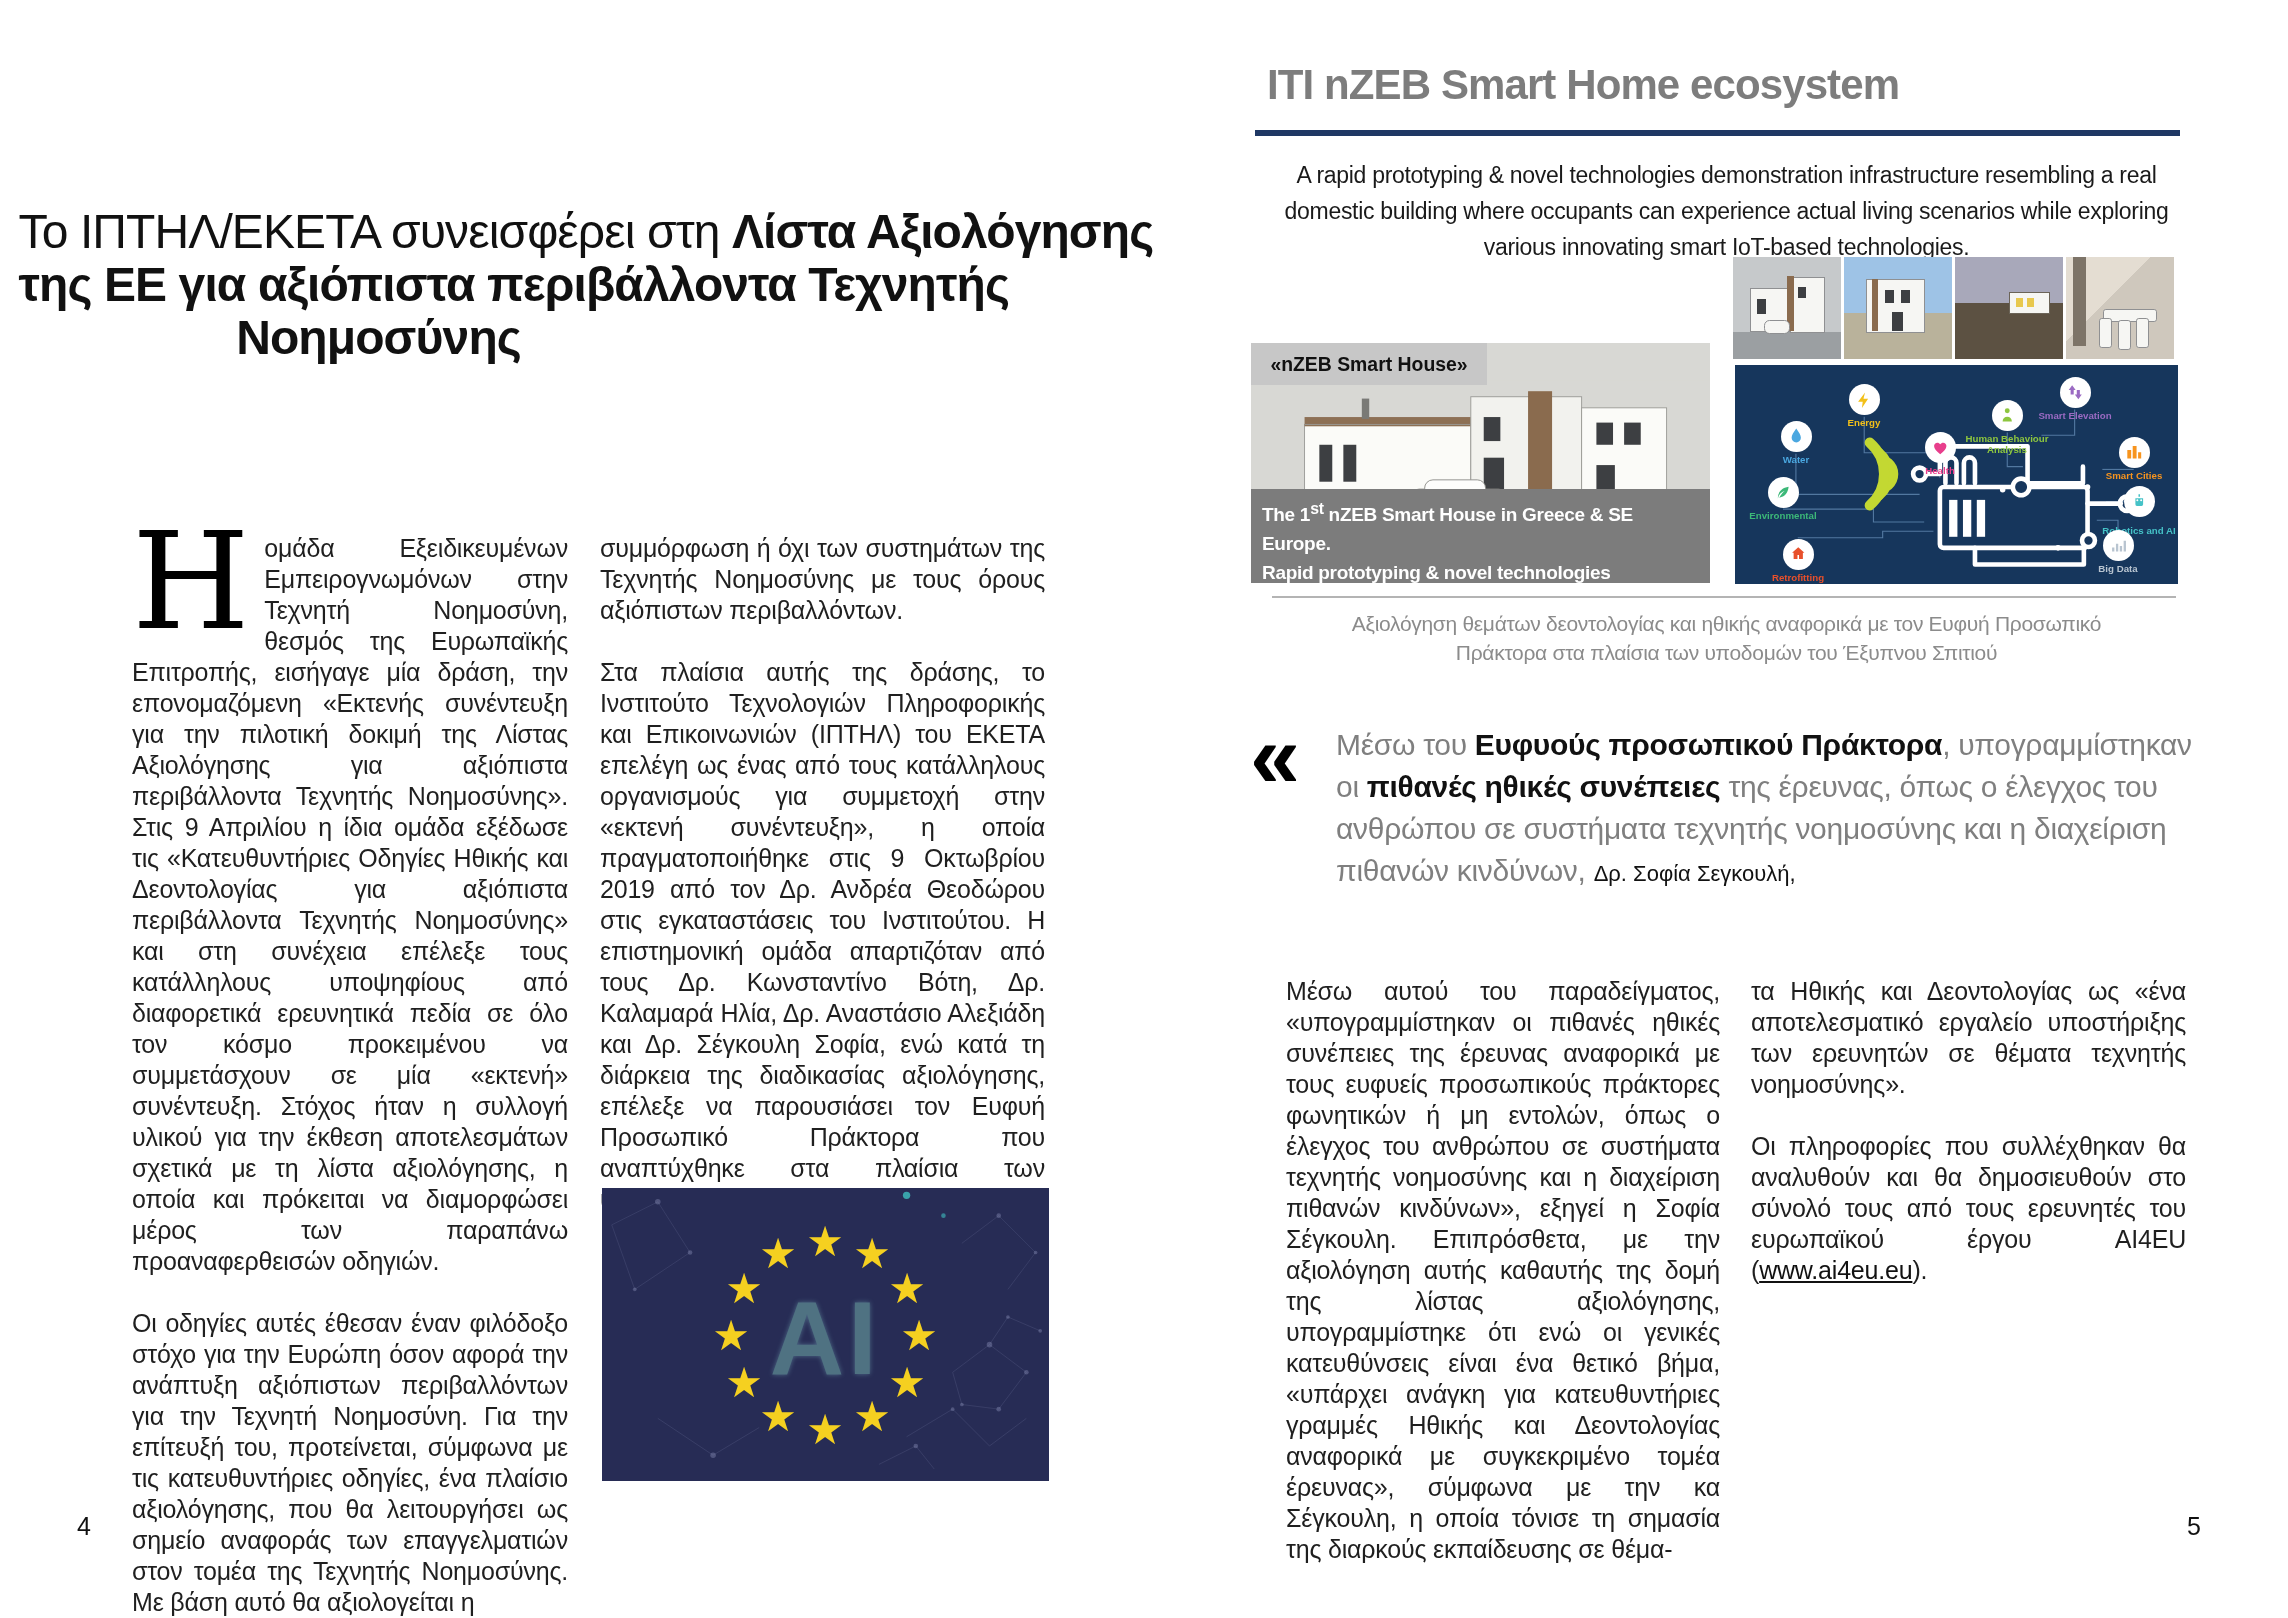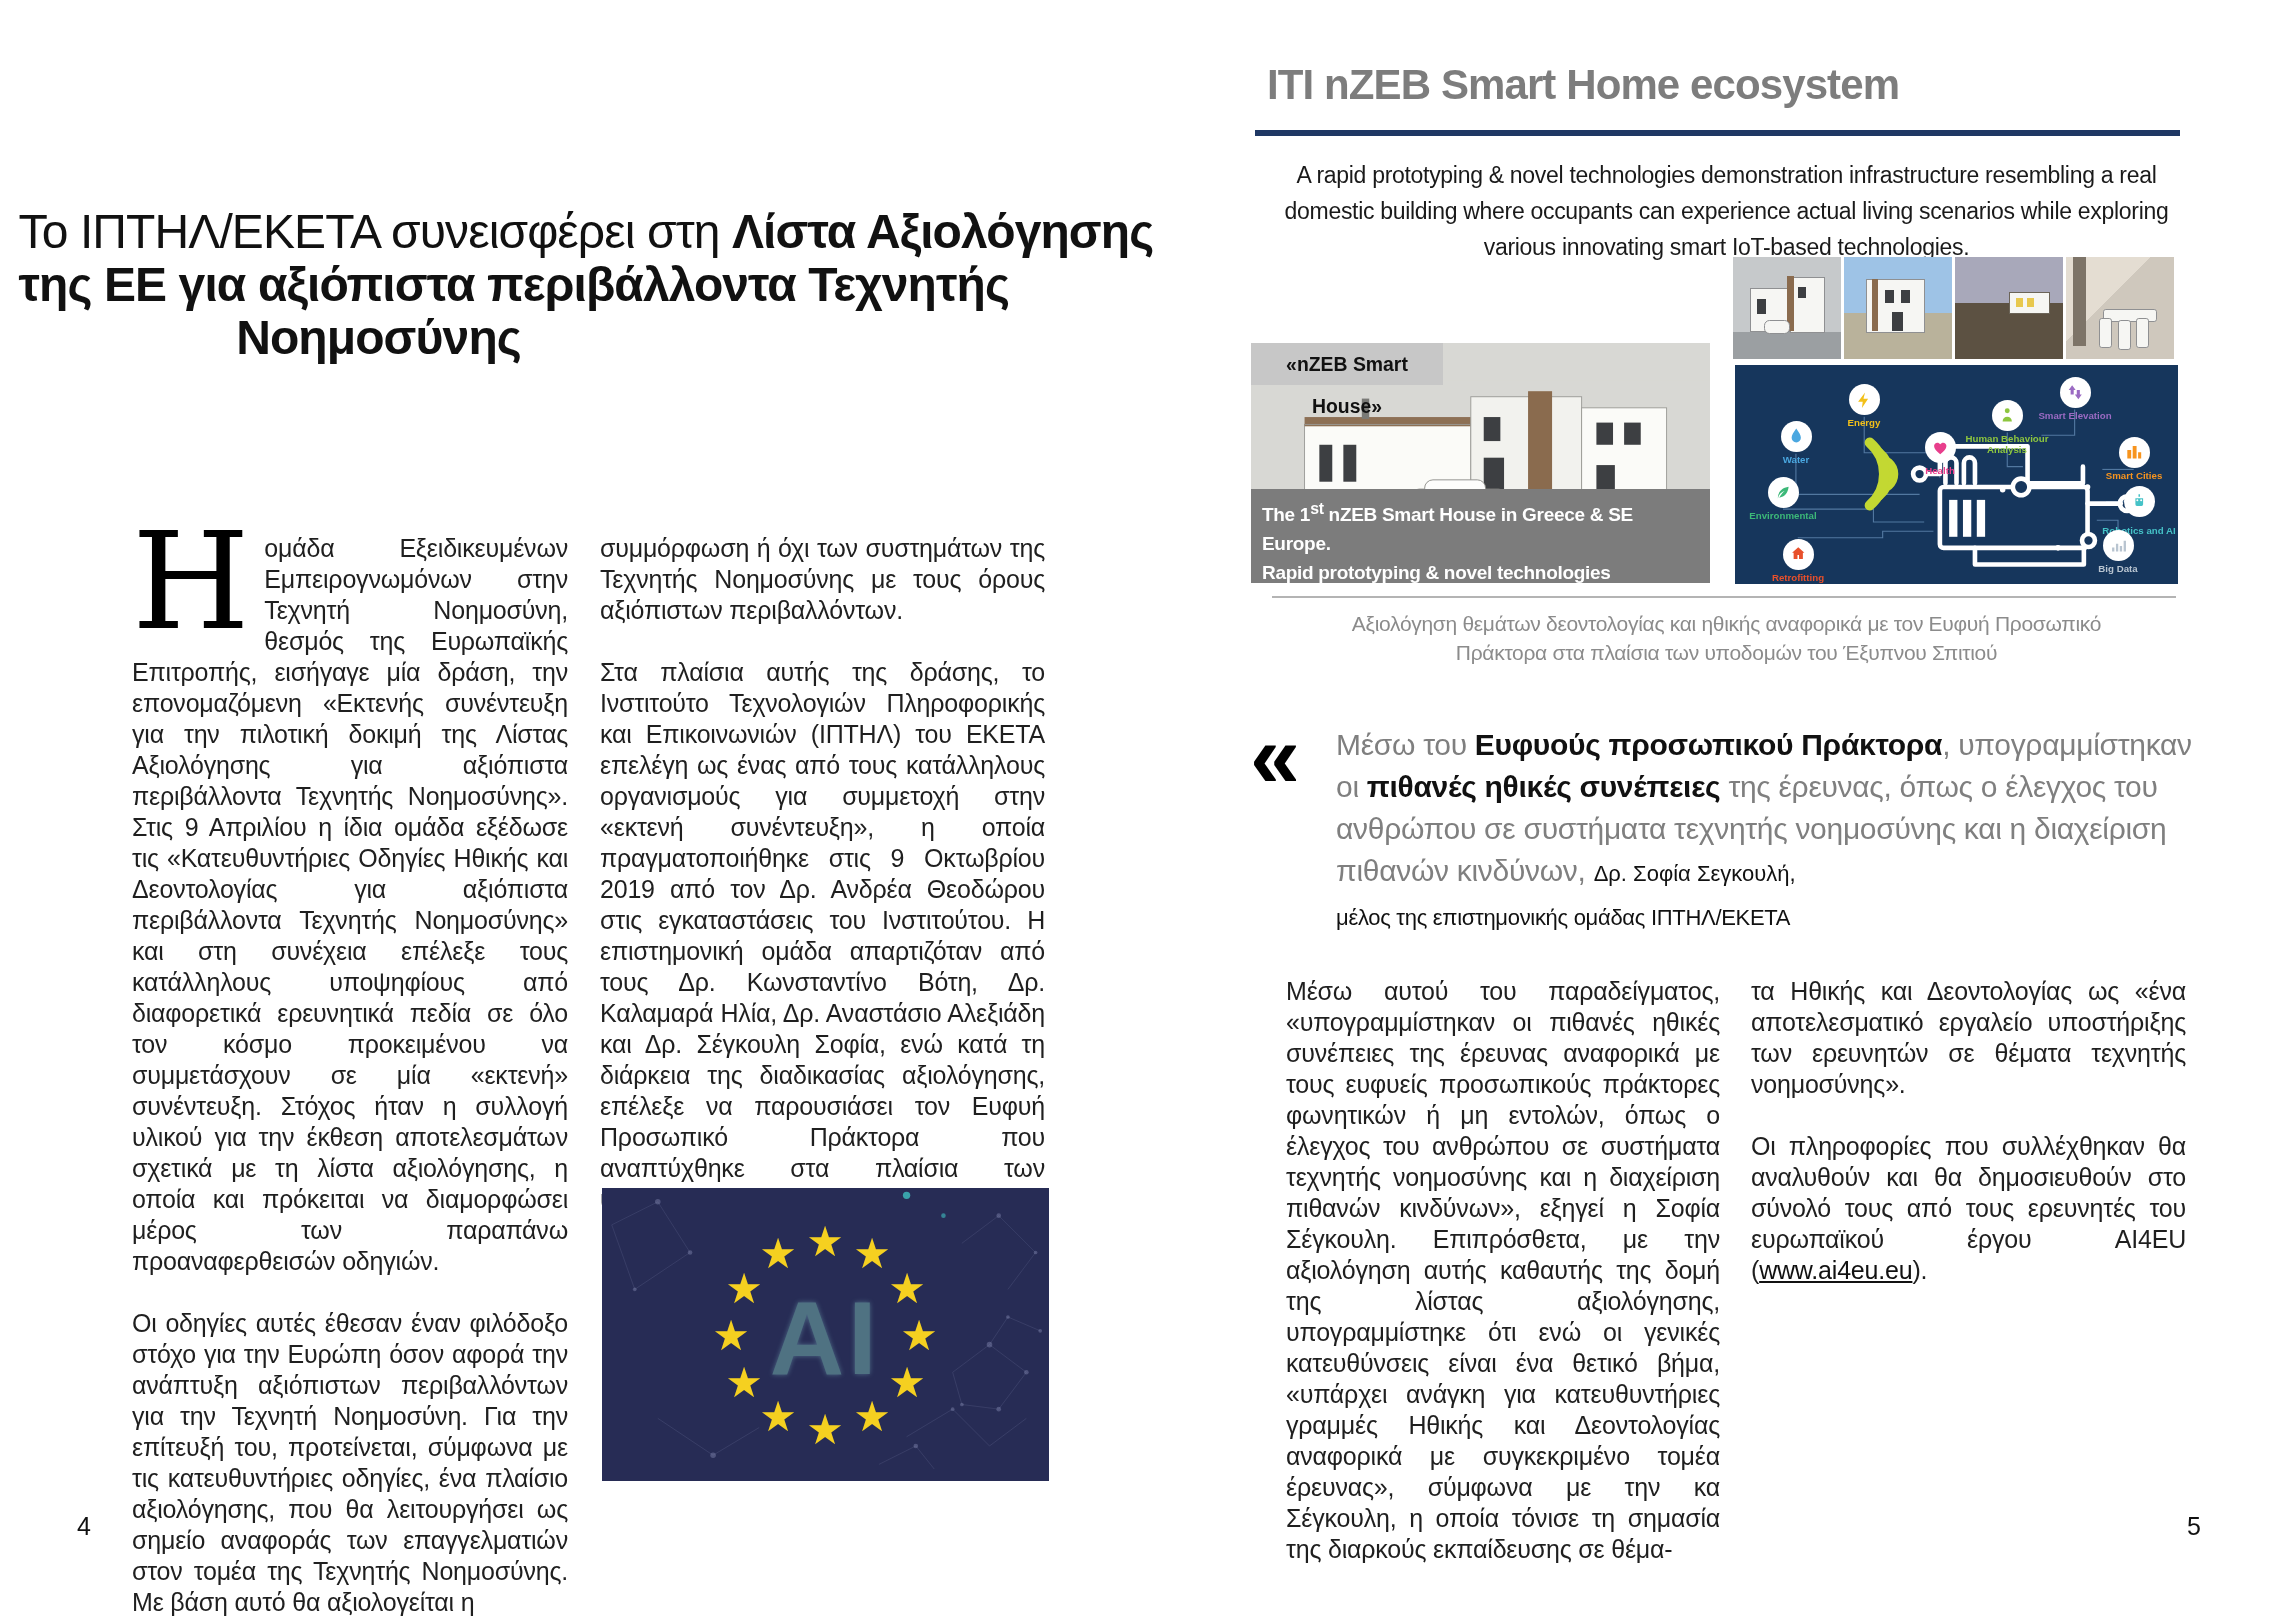--- a/index.html
+++ b/index.html
@@ -40,21 +40,21 @@
   .ph-render{background:linear-gradient(#c6c9cb 0 74%,#9b9fa2 74% 100%);}
   .ph-exterior{background:linear-gradient(#9ec3e6 0 55%,#b9b29b 55% 100%);}
   .ph-hill{background:linear-gradient(#a8a8ba 0 45%,#5c5142 45% 100%);}
   .ph-interior{background:linear-gradient(135deg,#e4ddd2 0 40%,#cfc8bd 40% 100%);}
   .mini-house{position:absolute;background:#f6f6f3;border:0.9px solid #8f9092;}
   .mini-dark{position:absolute;background:#3d3f42;}
   .mini-wood{position:absolute;background:#8a6b4e;}
 
   
   .house-img{left:1251px;top:343px;width:459px;height:240px;background:#d8d8d4;overflow:hidden;}
-  .house-label{position:absolute;left:0;top:0;width:192px;height:42px;background:#c7c7c7;
+  .house-label{position:absolute;left:0;top:0;width:236px;height:42px;background:#c7c7c7;
                color:#111;font-weight:700;font-size:19.4px;line-height:42px;text-align:center;}
   .house-caption{position:absolute;left:0;bottom:0;width:100%;height:94px;background:#7c7c7c;
                  color:#fff;font-weight:700;font-size:19px;line-height:29px;
                  padding:4.6px 11px;box-sizing:border-box;letter-spacing:-0.3px;}
   .hs{position:absolute;}
 
   
   .diagram{left:1735px;top:365px;width:443px;height:219px;overflow:hidden;}
   .dnode{position:absolute;width:102px;margin-left:-51px;text-align:center;}
   .dnode .circ{width:31px;height:31px;border-radius:50%;background:#ffffff;margin:0 auto 1.8px;
@@ -332,21 +332,20 @@
       <div class="dlbl" style="color: rgb(232, 80, 43);">Retrofitting</div>
     </div>
   </div>
 
   <div class="abs fig-rule"></div>
   <div class="abs fig-caption">Αξιολόγηση θεμάτων δεοντολογίας και ηθικής αναφορικά με τον Ευφυή Προσωπικό Πράκτορα στα πλαίσια των υποδομών του Έξυπνου Σπιτιού</div>
 
   <div class="abs quote-mark">«</div>
   <div class="abs quote-text">
     <span>Μέσω του </span><b>Ευφυούς προσωπικού Πράκτορα</b><span>, υπογραμμίστηκαν οι </span><b>πιθανές ηθικές συνέπειες</b><span> της έρευνας, όπως ο έλεγχος του ανθρώπου σε συστήματα τεχνητής νοημοσύνης και η διαχείριση πιθανών κινδύνων, </span><span class="q-attr">Δρ. Σοφία Σεγκουλή,</span>
-    <span class="q-attr2">μέλος της επιστημονικής ομάδας ΙΠΤΗΛ/ΕΚΕΤΑ</span>
   </div>
 
   <div class="abs body-text col3">
     <p>Μέσω αυτού του παραδείγματος, «υπογραμμίστηκαν οι πιθανές ηθικές συνέπειες της έρευνας αναφορικά με τους ευφυείς προσωπικούς πράκτορες φωνητικών ή μη εντολών, όπως ο έλεγχος του ανθρώπου σε συστήματα τεχνητής νοημοσύνης και η διαχείριση πιθανών κινδύνων», εξηγεί η Σοφία Σέγκουλη. Επιπρόσθετα, με την αξιολόγηση αυτής καθαυτής της δομή της λίστας αξιολόγησης, υπογραμμίστηκε ότι ενώ οι γενικές κατευθύνσεις είναι ένα θετικό βήμα, «υπάρχει ανάγκη για κατευθυντήριες γραμμές Ηθικής και Δεοντολογίας αναφορικά με συγκεκριμένο τομέα έρευνας», σύμφωνα με την κα Σέγκουλη, η οποία τόνισε τη σημασία της διαρκούς εκπαίδευσης σε θέμα-</p>
   </div>
 
   <div class="abs body-text col4">
     <p>τα Ηθικής και Δεοντολογίας ως «ένα αποτελεσματικό εργαλείο υποστήριξης των ερευνητών σε θέματα τεχνητής νοημοσύνης».</p>
     <p><span>Οι πληροφορίες που συλλέχθηκαν θα αναλυθούν και θα δημοσιευθούν στο σύνολό τους από τους ερευνητές του ευρωπαϊκού έργου AI4EU (</span><span class="link">www.ai4eu.eu</span><span>).</span></p>
   </div>

